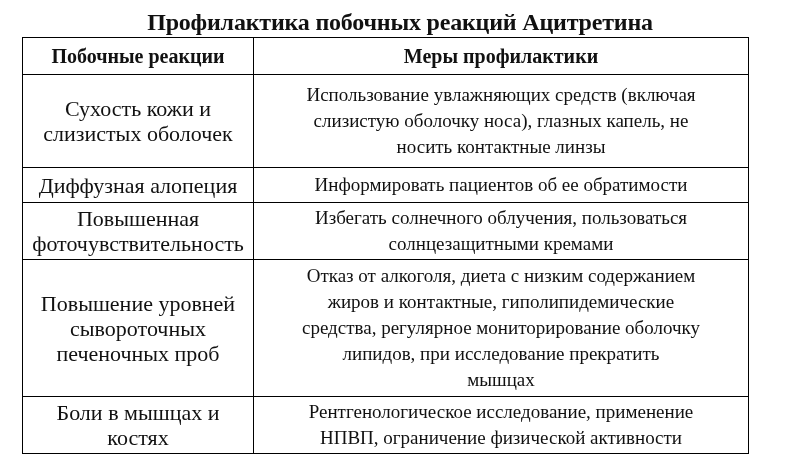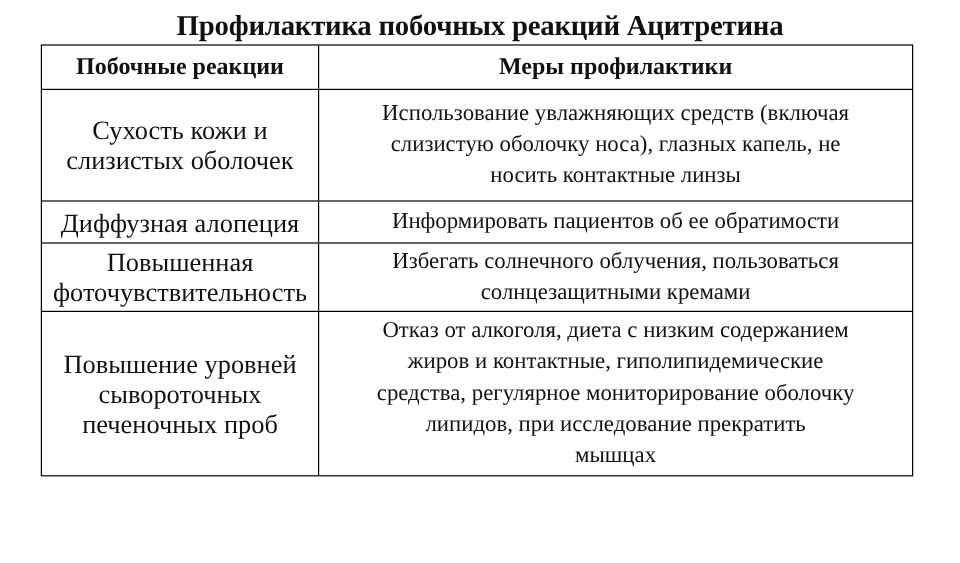--- a/index.html
+++ b/index.html
@@ -1,20 +1,20 @@
 <!DOCTYPE html>
 <html><head>
 <meta charset="utf-8">
 <style>
   html, body { margin:0; padding:0; background:#ffffff; }
   body { width:800px; height:469px; position:relative; overflow:hidden;
          font-family:"Liberation Serif","DejaVu Serif",serif; color:#111; }
   .title { position:absolute; left:0; top:10px; width:800px; text-align:center;
            font-weight:bold; font-size:24px; line-height:24px; letter-spacing:-0.2px; }
-  .tbl { position:absolute; left:34px; top:37px; width:727px; border:1.5px solid #000;
+  .tbl { position:absolute; left:22px; top:37px; width:727px; border:1.5px solid #000;
          box-sizing:border-box; }
   .row { display:flex; border-top:1.5px solid #000; box-sizing:border-box; }
   .row:first-child { border-top:none; }
   .c1 { width:231px; border-right:1.5px solid #000; box-sizing:border-box;
         display:flex; align-items:center; justify-content:center; text-align:center;
         font-size:22px; line-height:25px; padding:0 2px; }
   .c2 { flex:1; display:flex; align-items:center; justify-content:center; text-align:center;
         font-size:19px; line-height:26px; padding:0 6px; box-sizing:border-box; }
   .hdr .c1, .hdr .c2 { font-weight:bold; font-size:20px; }
 </style>
@@ -81,13 +81,27 @@
       <div>
         <div>Отказ от алкоголя, диета с низким содержанием</div>
         <div>жиров и контактные, гиполипидемические</div>
         <div>средства, регулярное мониторирование оболочку</div>
         <div>липидов, при исследование прекратить</div>
         <div>мышцах</div>
       </div>
     </div>
   </div>
 
+  <div class="row" style="height:57px">
+    <div class="c1">
+      <div>
+        <div>Боли в мышцах и</div>
+        <div>костях</div>
+      </div>
+    </div>
+    <div class="c2">
+      <div>
+        <div>Рентгенологическое исследование, применение</div>
+        <div>НПВП, ограничение физической активности</div>
+      </div>
+    </div>
+  </div>
 </div>
 
 </body></html>

